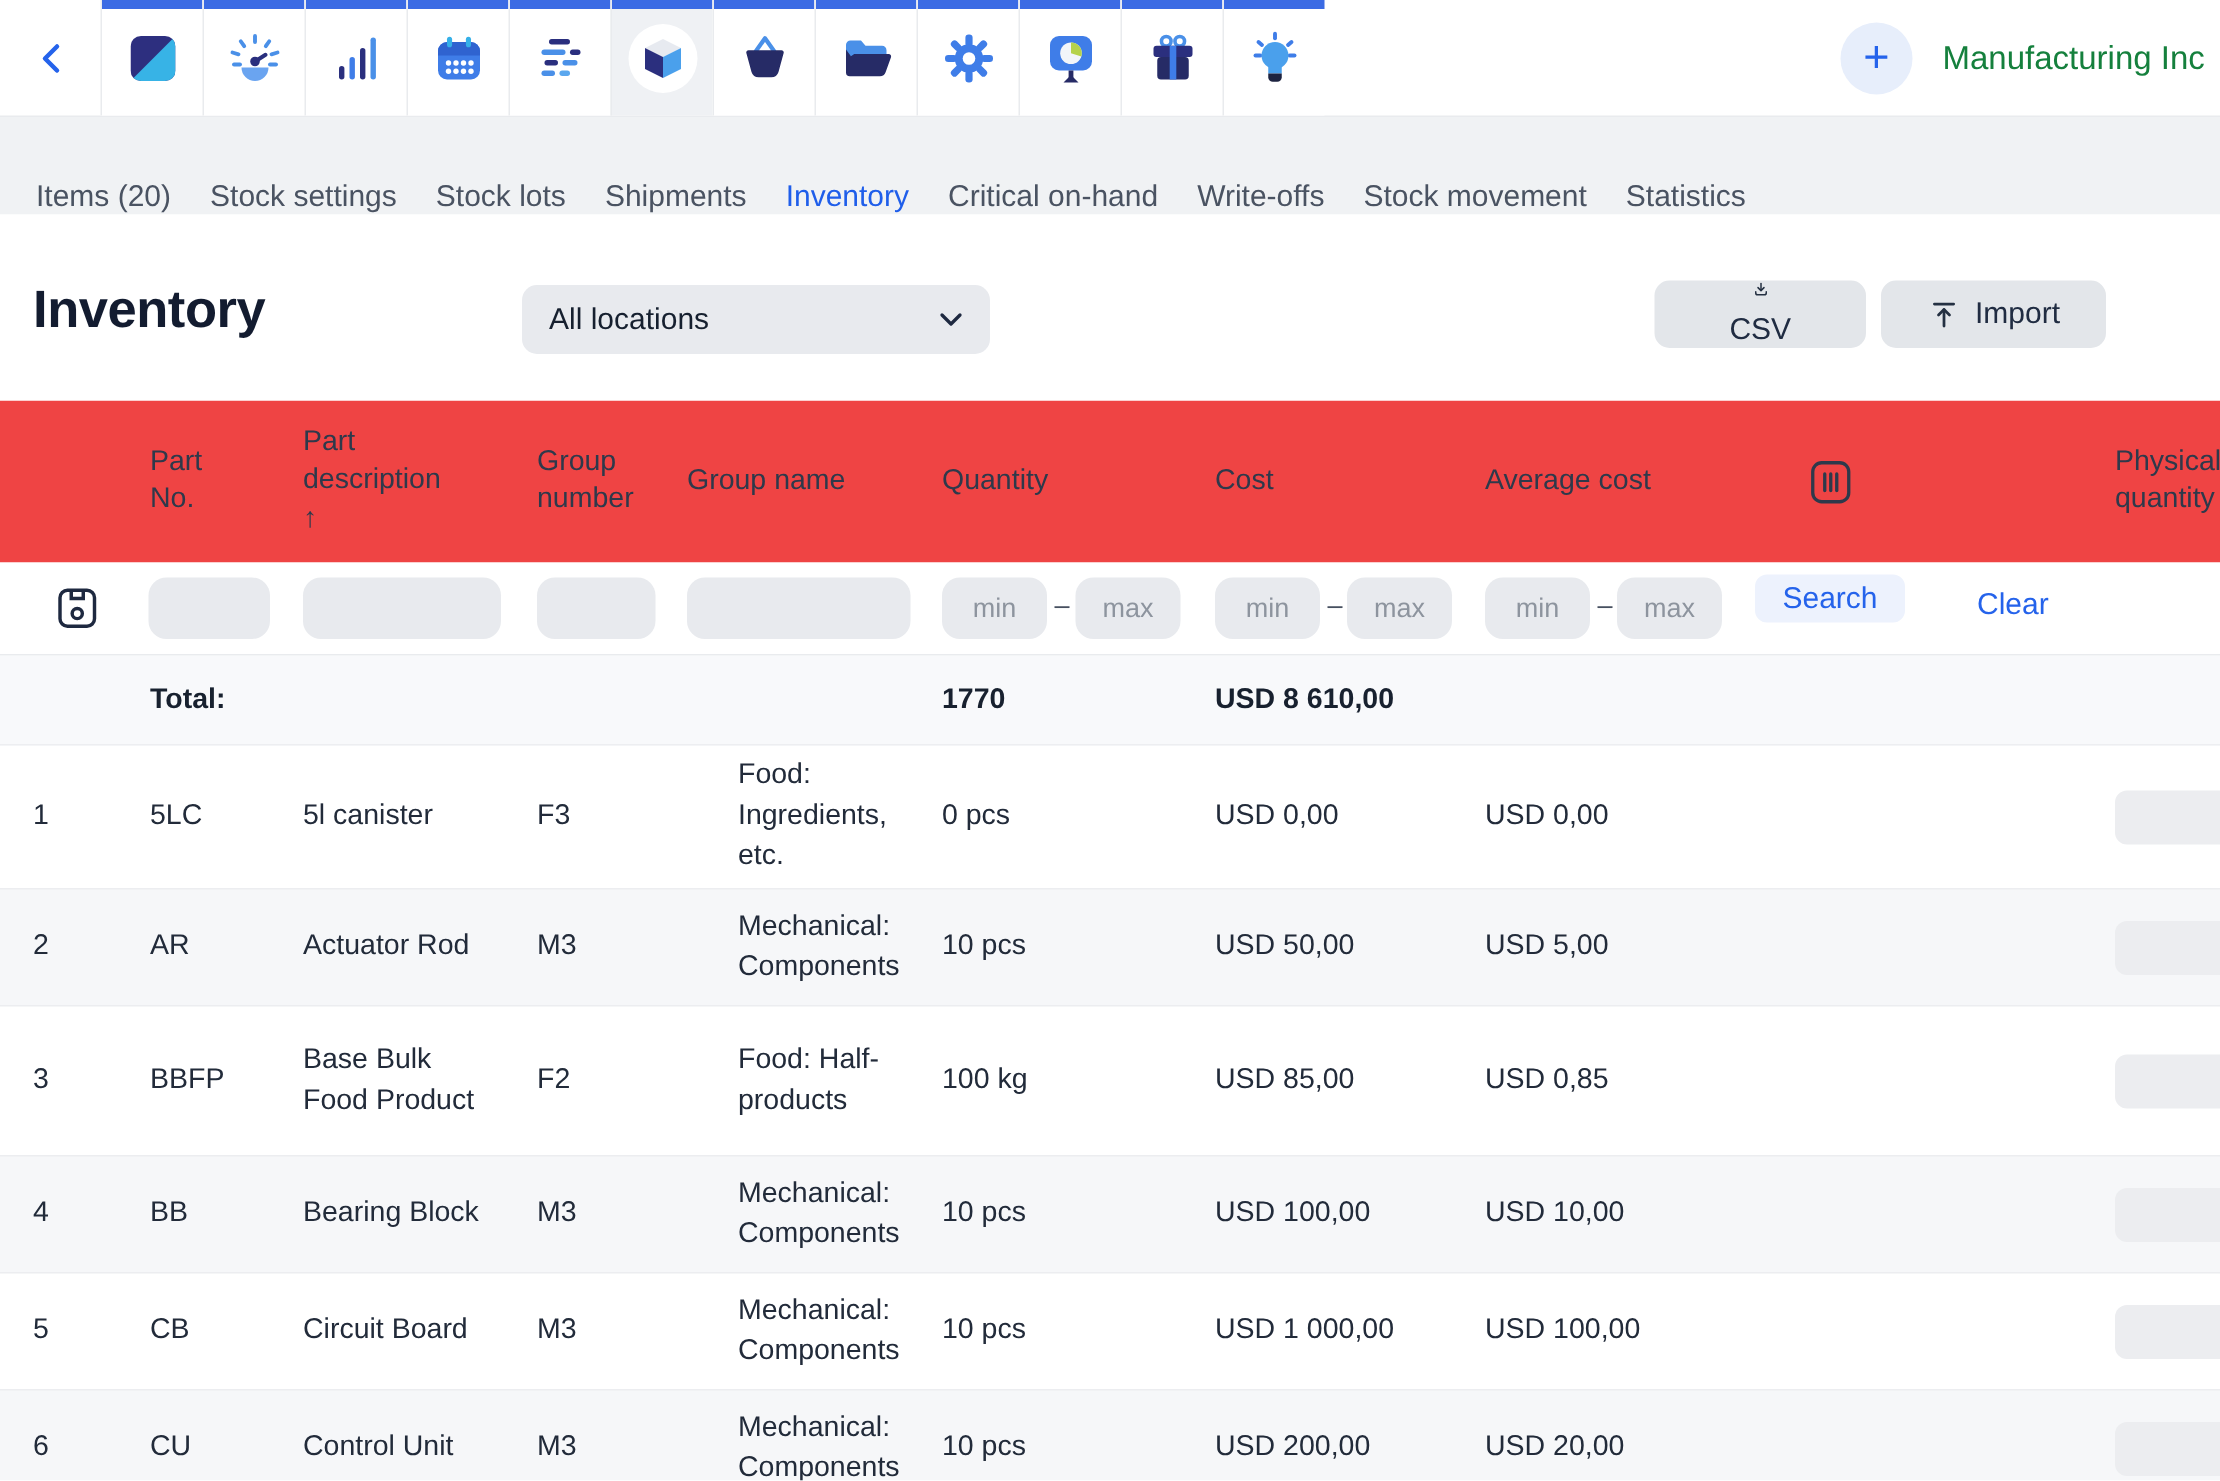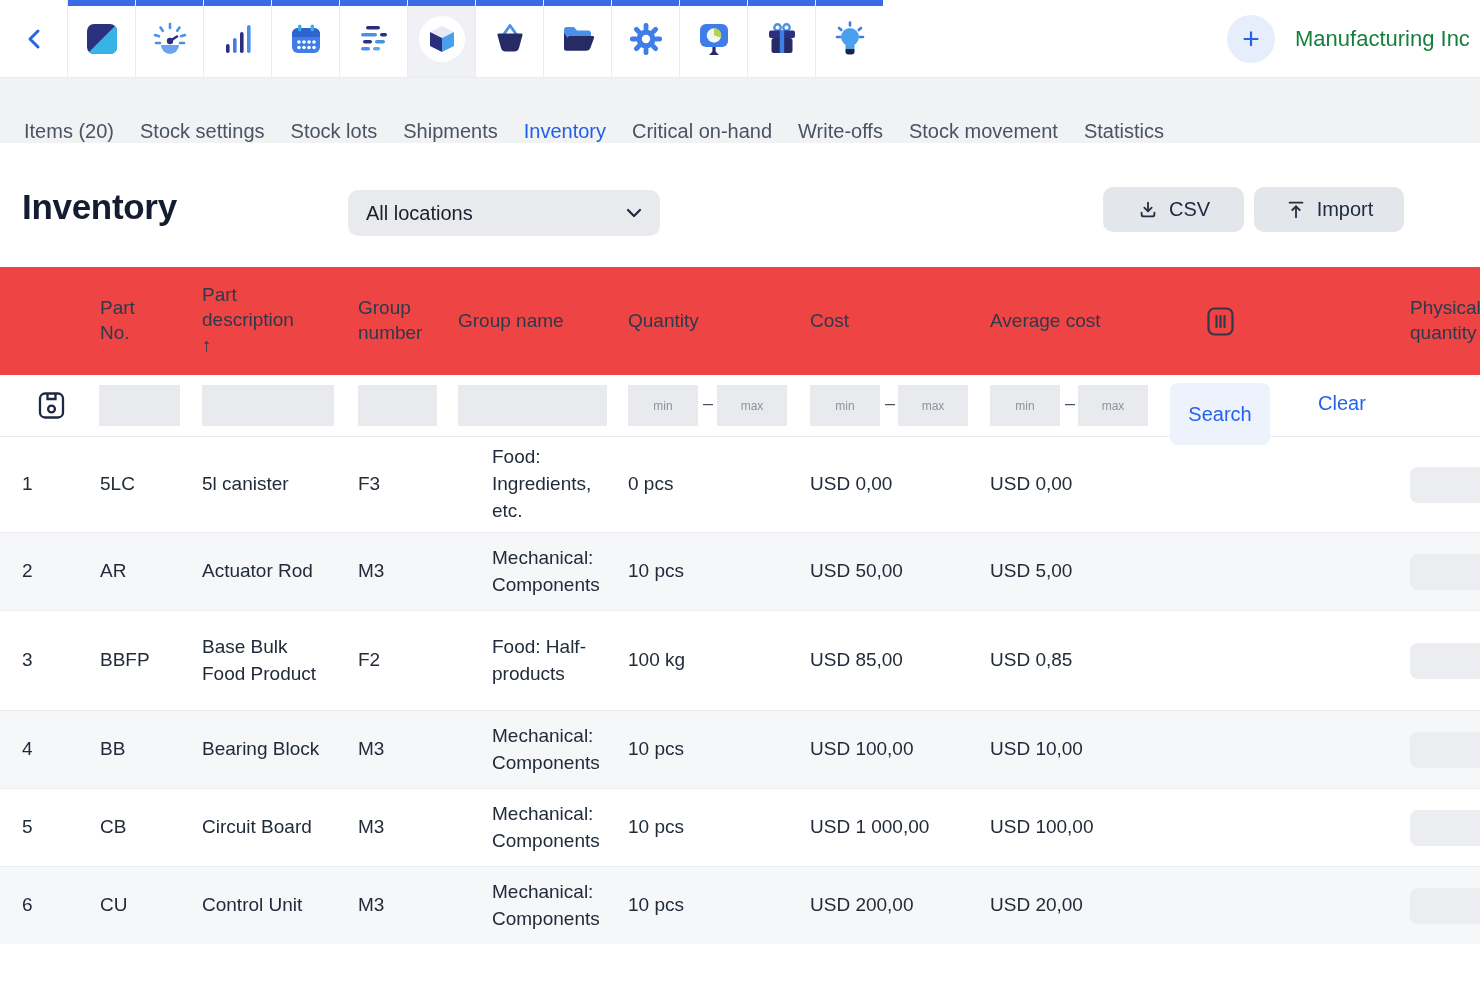--- a/index.html
+++ b/index.html
@@ -32,43 +32,43 @@
   
   .page-head { position:relative; height:124px; background:#fff; }
   .page-title { position:absolute; left:22px; top:44px; font-size:35px; font-weight:600; color:#131c30; letter-spacing:-.3px; }
   .loc-select { position:absolute; left:348px; top:47px; width:312px; height:46px; background:#e8eaee;
                 border-radius:10px; display:flex; align-items:center; justify-content:space-between;
                 padding:0 18px; font-size:20px; color:#16202f; cursor:pointer; }
   .head-actions { position:absolute; top:44px; left:1103px; display:flex; gap:10px; }
   .btn-gray { height:45px; background:#e3e6ea; border:none; border-radius:10px; display:flex; align-items:center;
               justify-content:center; gap:10px; font-size:20px; font-weight:500; color:#202c42;
               font-family:inherit; cursor:pointer; }
-  .btn-pdf { width:140px; } .btn-csv { width:141px; } .btn-import { width:150px; }
+  .btn-pdf { width:140px; } .btn-csv { width:141px;flex-direction:column; } .btn-import { width:150px; }
 
   
   .grid { display:grid; grid-template-columns:78px 102px 156px 100px 170px 182px 180px 200px 60px 160px 150px;
           padding-left:22px; align-items:center; }
   .thead { background:#ef4444; min-height:108px; font-size:19px; color:#2e394b; line-height:1.3; }
   .thead .hlbl { display:inline-block; }
   .th-partno .hlbl { max-width:44px; }
   .th-desc .hlbl { max-width:110px; }
   .th-gnum .hlbl { max-width:64px; }
   .th-phys .hlbl { max-width:92px; }
   .sort-arrow { display:block; font-size:19px; margin-top:2px; }
   .th-colicon { display:flex; justify-content:center; cursor:pointer; }
 
   .filter-row { position:relative; height:62px; background:#fff; border-bottom:1px solid #e9ebee; }
   .f-abs { position:absolute; top:10px; }
-  .f-input { height:41px; background:#e8eaee; border:none; border-radius:0; font-family:inherit;
-             font-size:12px; color:#4c1d95; padding:0 12px; }
+  .f-input { height:41px; background:#e8eaee; border:none; border-radius:12px; font-family:inherit;
+             font-size:18px; color:#4c1d95; padding:0 12px; }
   .f-input::placeholder { color:#8d949e; }
   .f-minmax { text-align:center; padding:0 6px; }
   .dash { position:absolute; top:18px; font-size:18px; color:#475060; }
   .save-filter { position:absolute; left:38px; top:16px; cursor:pointer; }
-  .btn-search { position:absolute; left:1170px; top:8px; width:100px; height:62px; background:#edf2fd;
+  .btn-search { position:absolute; left:1170px; top:8px; width:100px; height:32px; background:#edf2fd;
                 color:#2563eb; border:none; border-radius:8px; font-size:20px; font-family:inherit; cursor:pointer; }
   .link-clear { position:absolute; left:1318px; top:17px; font-size:20px; color:#2563eb; cursor:pointer; }
 
   .total-row { min-height:60px; background:#f8f9fb; font-size:19px; font-weight:700; color:#18212f;
                border-bottom:1px solid #edeef1; }
 
   .tbody .row { font-size:19px; color:#222b3a; min-height:78px; line-height:1.42; }
   .tbody .row + .row { border-top:1px solid #ecedf0; }
   .tbody .row:nth-child(even) { background:#f6f7f9; }
   .tbody .row:nth-child(1) { min-height:95px; }
@@ -340,20 +340,33 @@
       <input class="f-input f-abs f-minmax" style="left: 898px; width: 70px;" placeholder="max">
 
       <input class="f-input f-abs f-minmax" style="left: 990px; width: 70px;" placeholder="min">
       <span class="dash" style="left:1065px;">–</span>
       <input class="f-input f-abs f-minmax" style="left: 1078px; width: 70px;" placeholder="max">
 
       <button class="btn-search">Search</button>
       <a class="link-clear">Clear</a>
     </div>
 
+    <div class="grid total-row">
+      <div></div>
+      <div>Total:</div>
+      <div></div>
+        <div></div>
+        <div></div>
+      <div>1770</div>
+      <div>USD 8 610,00</div>
+      <div></div>
+        <div></div>
+        <div></div>
+        <div></div>
+    </div>
 
     <div class="tbody" id="tbody">
         <div class="grid row">
           <div class="c-num">1</div>
           <div class="c-part">5LC</div>
           <div class="c-desc">5l canister</div>
           <div class="c-gnum">F3</div>
           <div class="c-gname">Food: Ingredients, etc.</div>
           <div class="c-qty">0 pcs</div>
           <div class="c-cost">USD 0,00</div>

